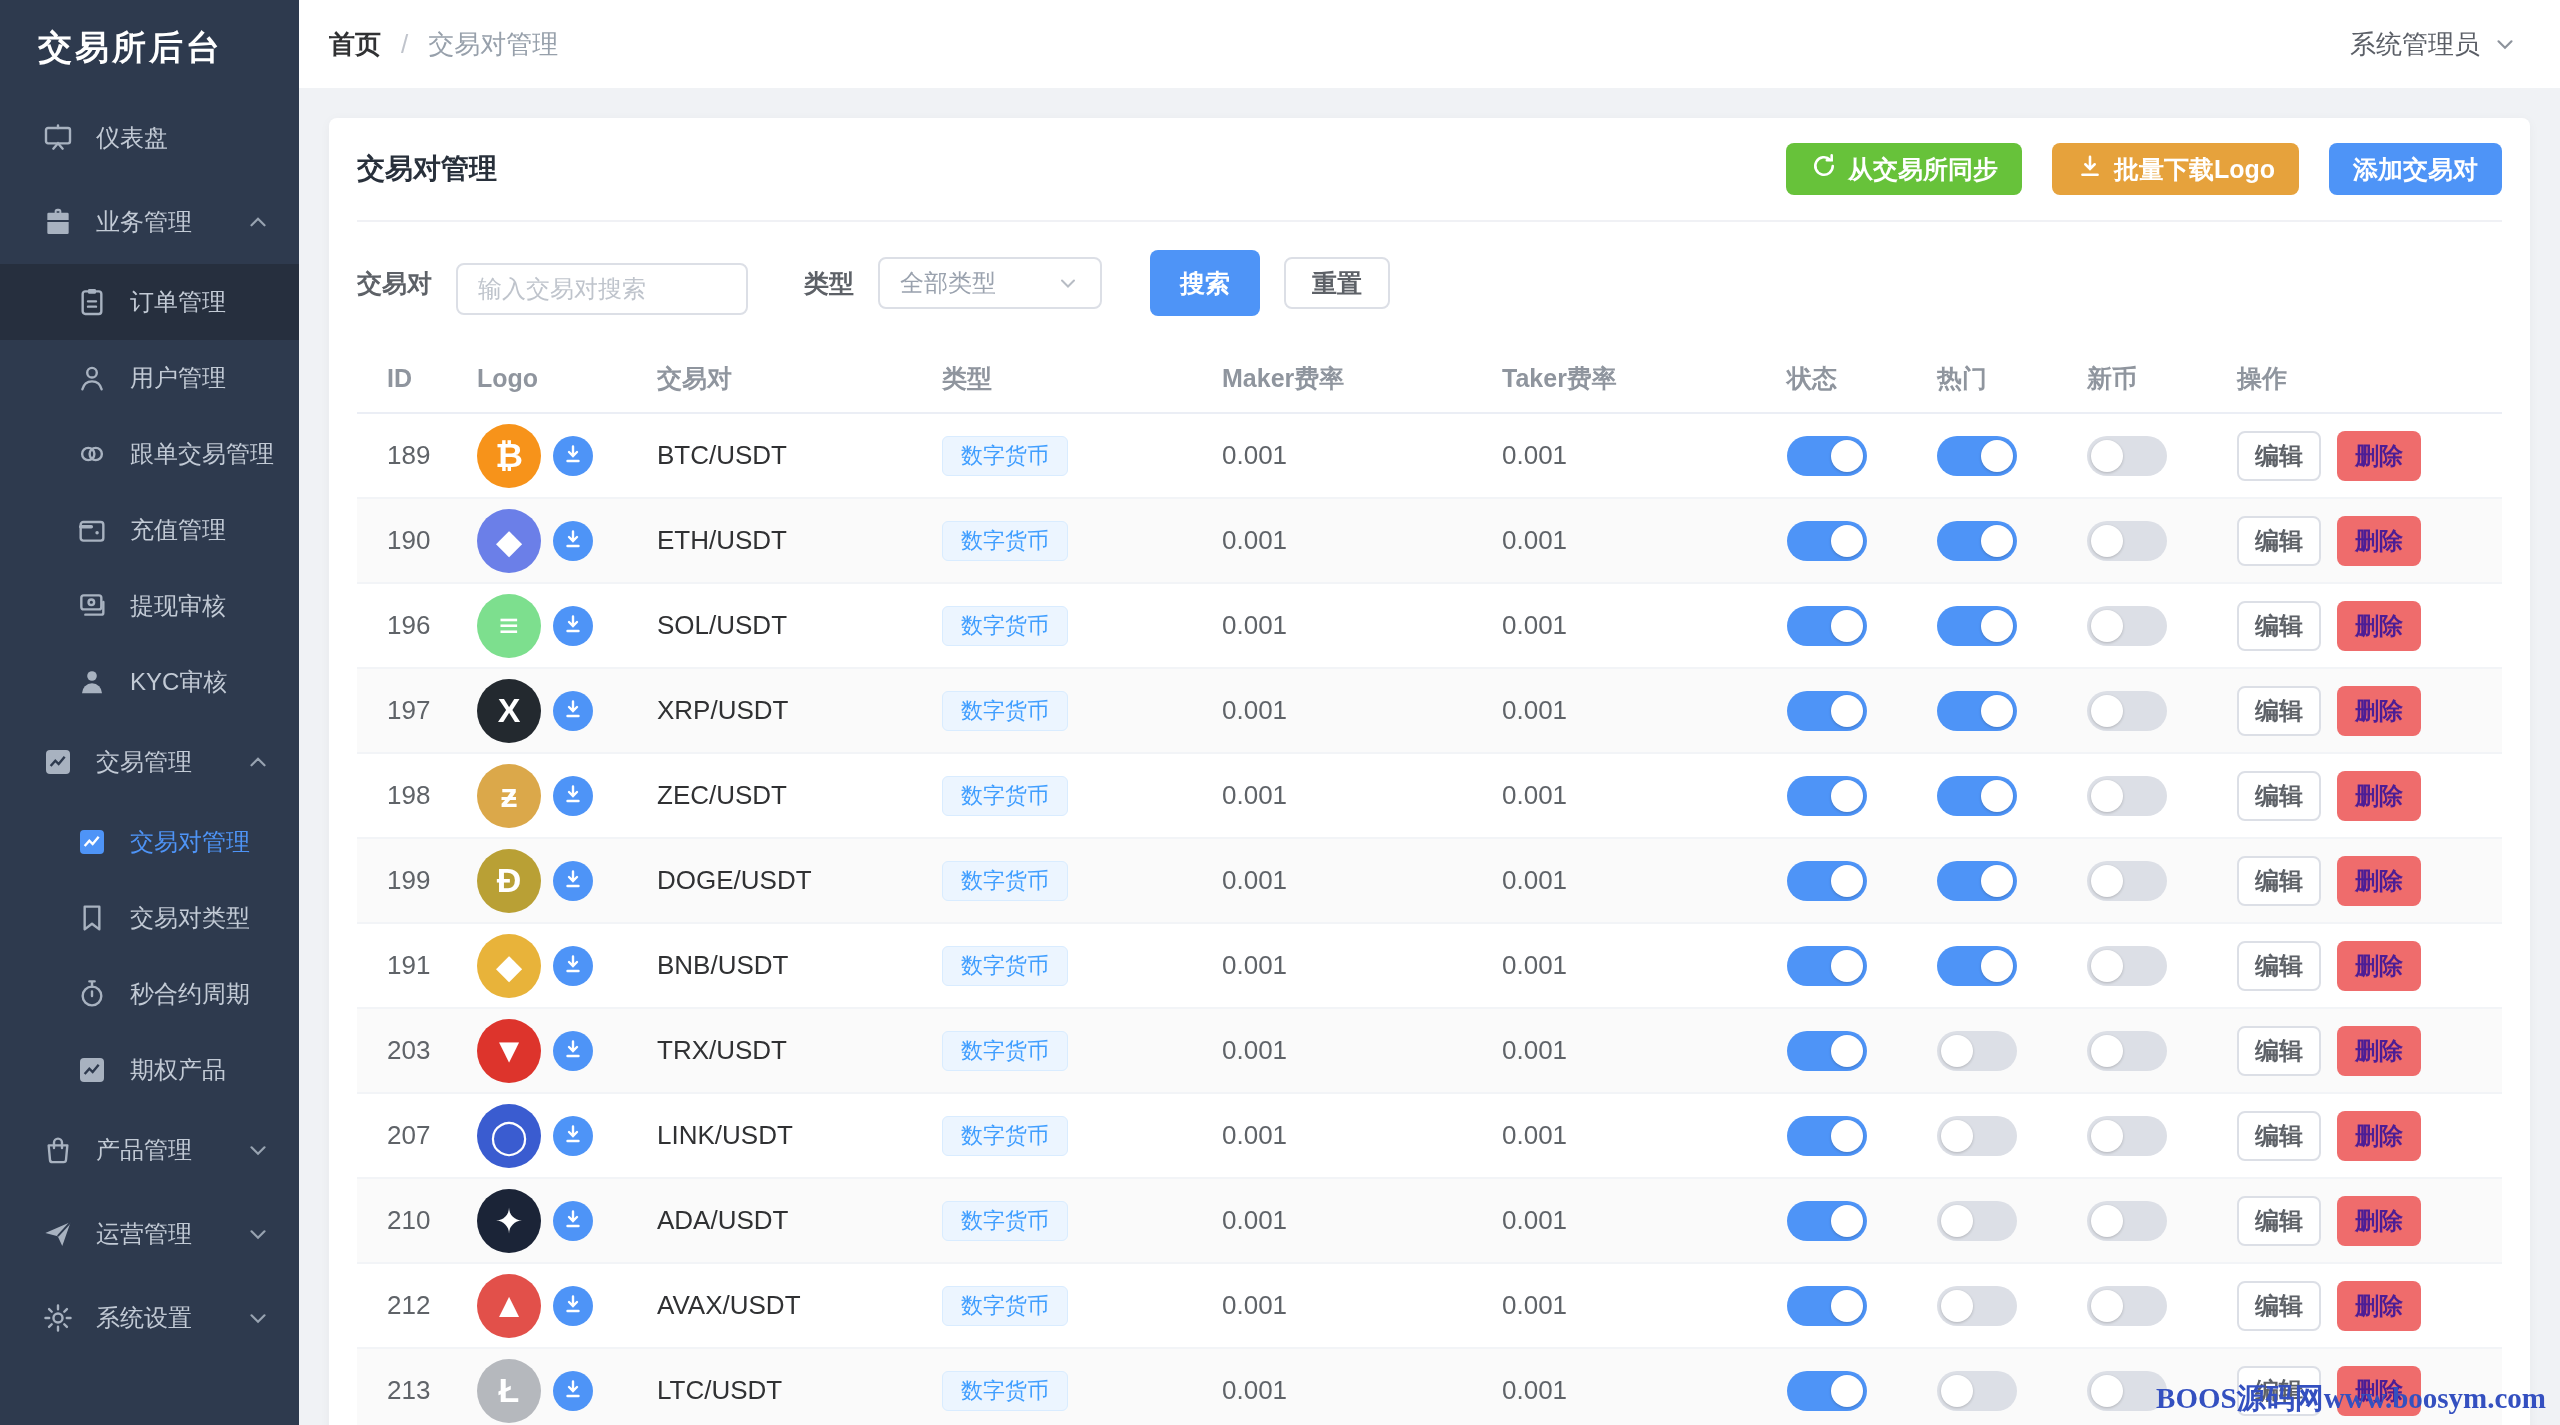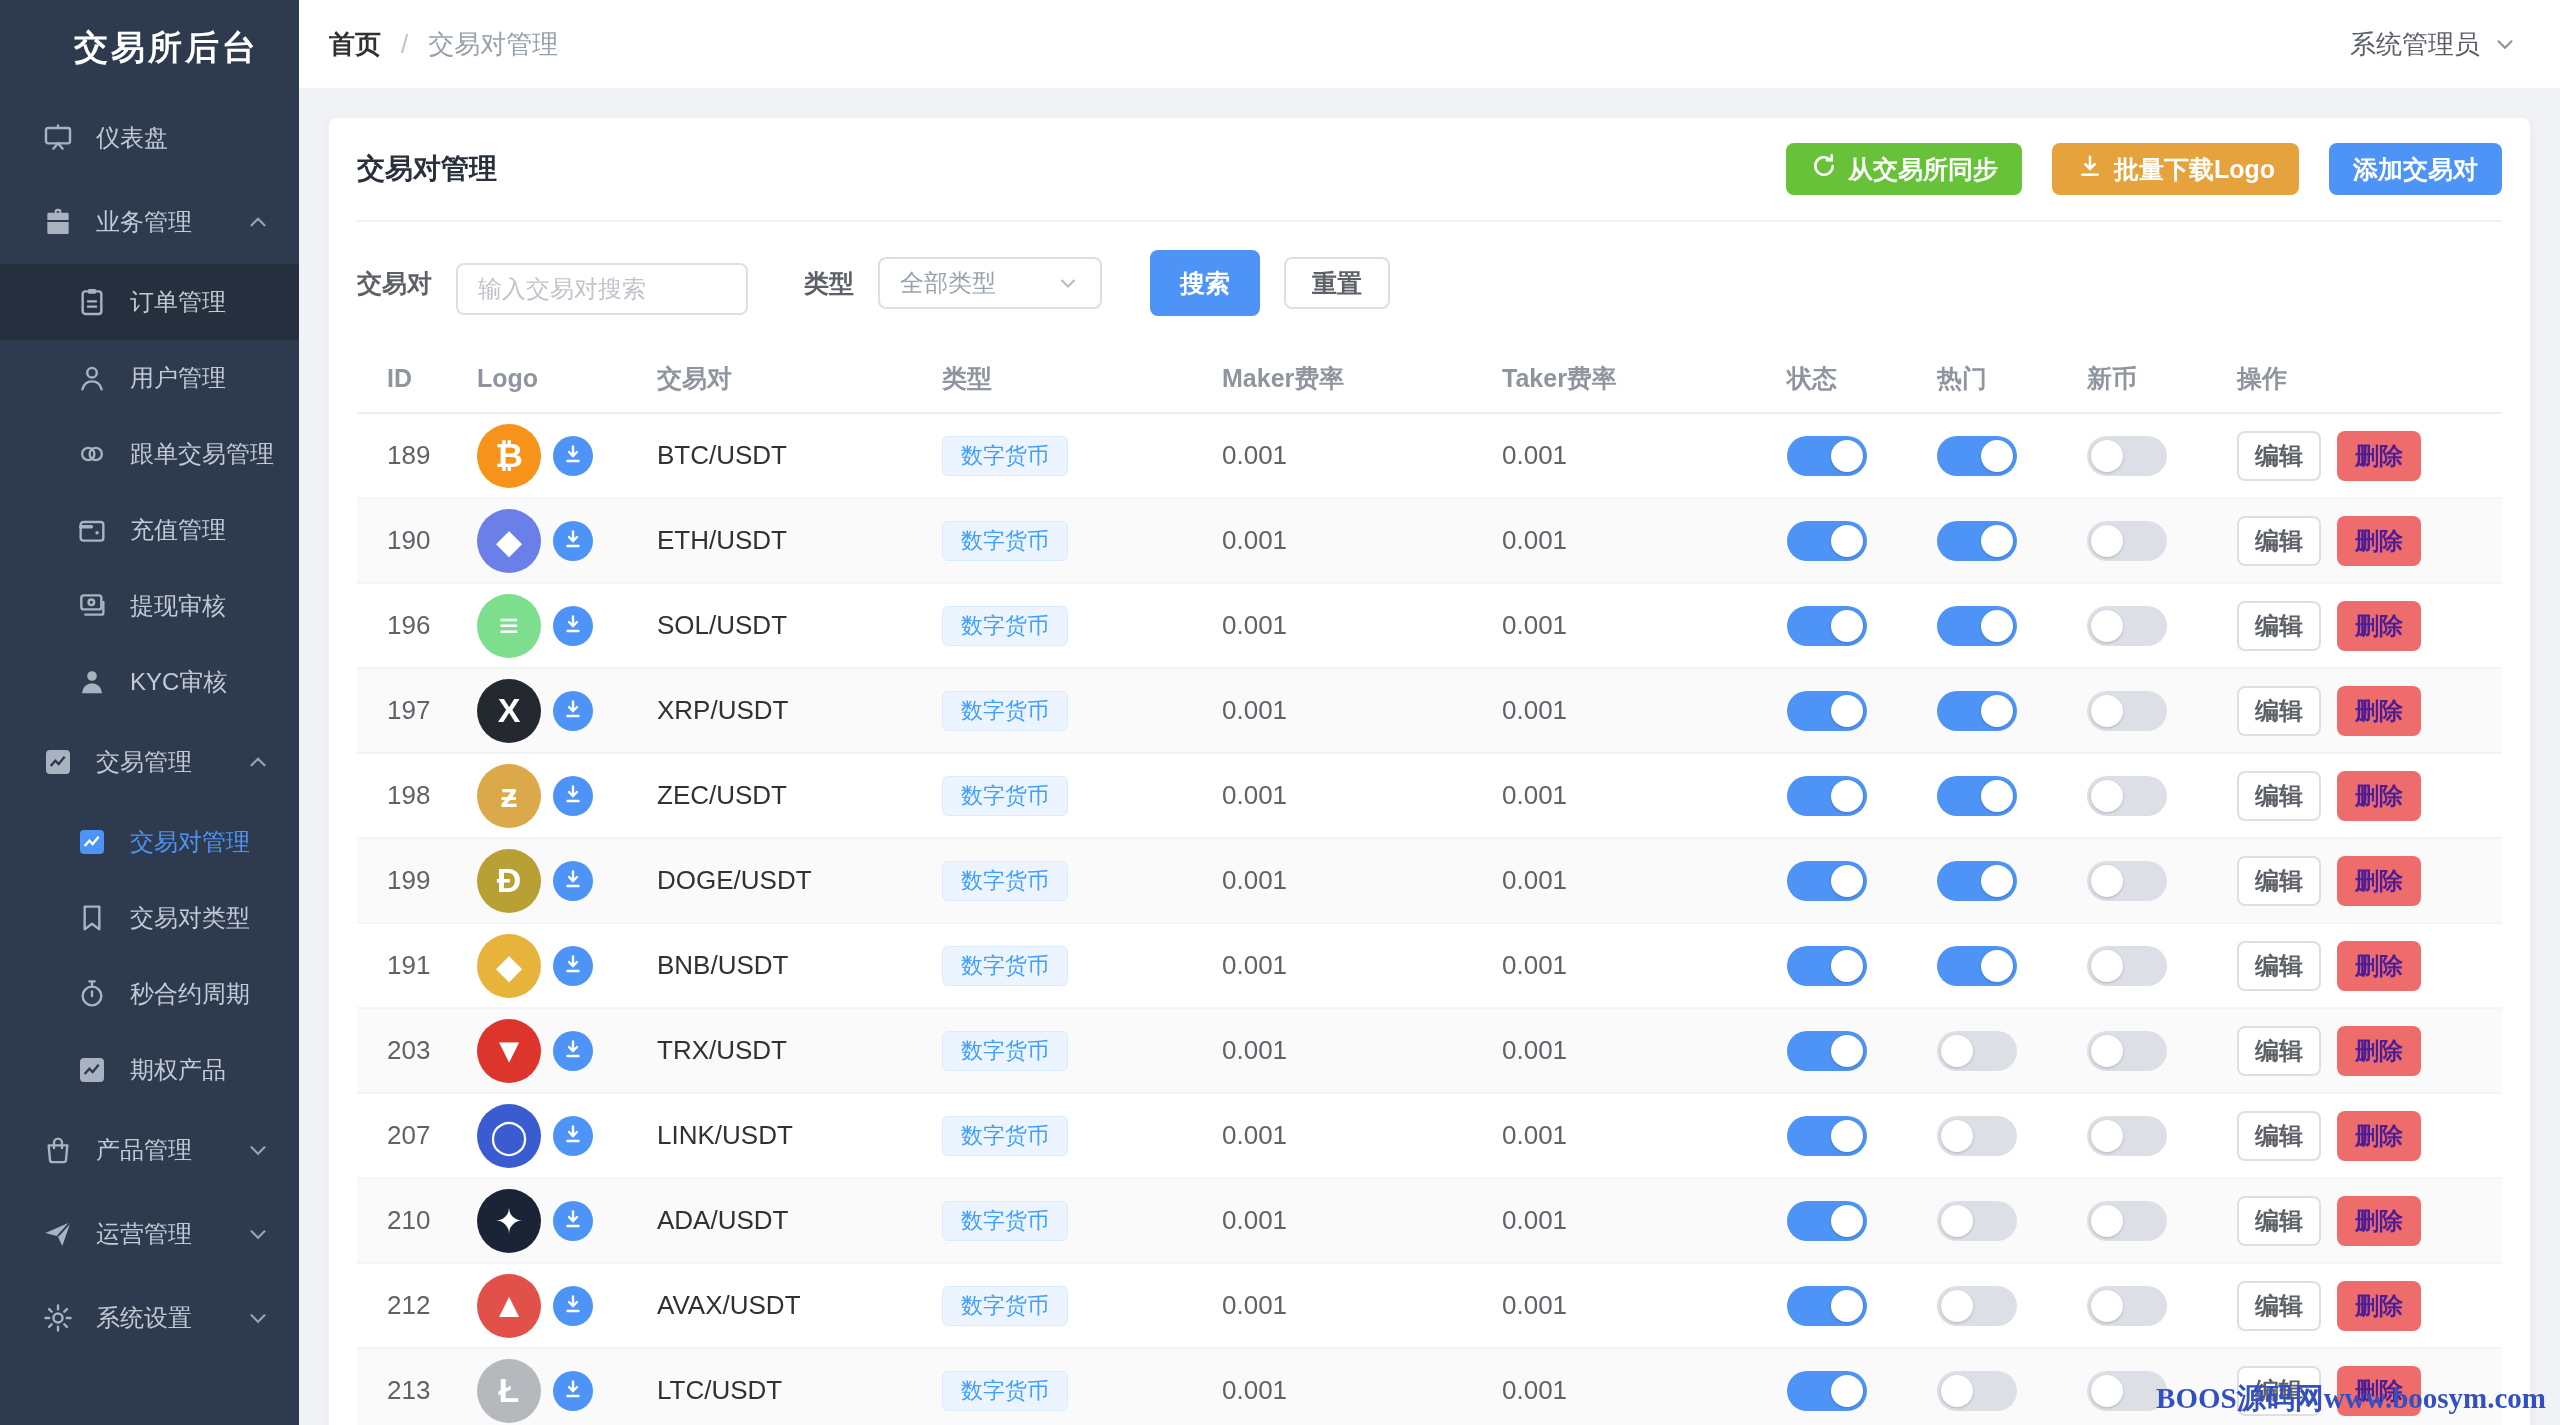--- a/index.html
+++ b/index.html
@@ -2,21 +2,21 @@
 <html><head>
 <meta charset="utf-8">
 <style>
   * { margin:0; padding:0; box-sizing:border-box; }
   html,body { width:2560px; height:1425px; overflow:hidden; }
   body { font-family:"Liberation Sans","DejaVu Sans",sans-serif; background:#f0f2f5; position:relative; }
   .app { display:flex; width:2560px; height:1425px; }
 
   
   .sidebar { width:299px; flex-shrink:0; background:#2e3a4e; color:#c2cad5; height:100%; overflow:hidden; }
-  .logo-title { height:96px; display:flex; align-items:center; padding-left:74px; color:#ffffff;
+  .logo-title { height:96px; display:flex; align-items:center; padding-left:38px; color:#ffffff;
                 font-size:34px; font-weight:bold; letter-spacing:3px; }
   .menu { padding-top:0; }
   .menu-item { height:84px; display:flex; align-items:center; padding-left:40px; padding-right:24px;
                font-size:24px; color:#c2cad5; cursor:pointer; position:relative;text-align:right; }
   .menu-item.level2 { height:76px; padding-left:74px; }
   .menu-item.selected { background:#262f3e; }
   .menu-item.active { color:#4e94f7; }
   .menu-item .m-icon { width:36px; height:36px; display:inline-flex; align-items:center; justify-content:center;
                        margin-right:20px; color:#a8b2c0; flex-shrink:0; }
   .menu-item.active .m-icon { color:#4e94f7; }

